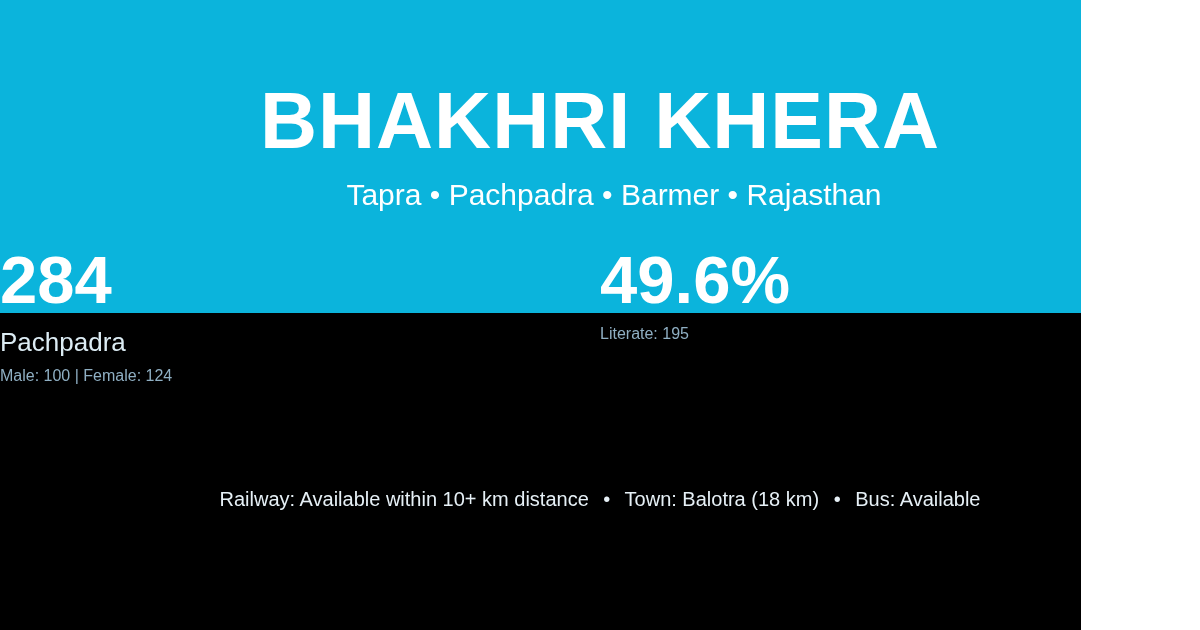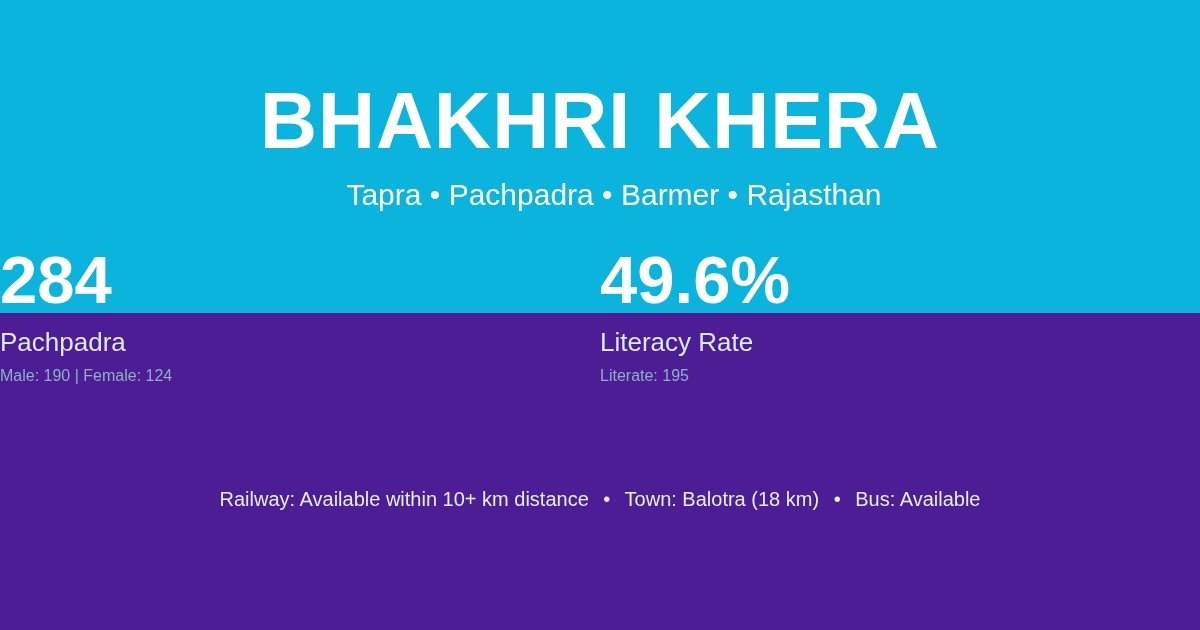--- a/index.html
+++ b/index.html
@@ -8,23 +8,23 @@
   }
   body {
     width: 1200px;
     height: 630px;
     font-family: "Liberation Sans", sans-serif;
     overflow: hidden;
   }
 
   .card {
     position: relative;
-    width: 1200px;
+    width: 1081px;
     height: 630px;
-    background: #4c1d95;
+    background: #000000;
     overflow: hidden;
   }
 
   
   .band-top {
     position: absolute;
     left: 0;
     top: 0;
     width: 1200px;
     height: 313px;
@@ -153,27 +153,26 @@
   <div class="header">
     <h1 class="village-title">BHAKHRI KHERA</h1>
     <div class="village-subtitle">Tapra • Pachpadra • Barmer • Rajasthan</div>
   </div>
 
   <div class="stats-row">
 
     <div class="stat-col">
       <div class="stat-value">284</div>
       <div class="stat-label">Pachpadra</div>
-      <div class="stat-detail">Male: 190 | Female: 124</div>
+      <div class="stat-detail">Male: 100 | Female: 124</div>
     </div>
 
 
     <div class="stat-col">
       <div class="stat-value">49.6%</div>
-      <div class="stat-label">Literacy Rate</div>
       <div class="stat-detail">Literate: 195</div>
     </div>
 
   </div>
 
   <div class="infra-row">
     <span>Railway: Available within 10+ km distance</span>
     <span class="infra-sep">•</span>
     <span>Town: Balotra (18 km)</span>
     <span class="infra-sep">•</span>

